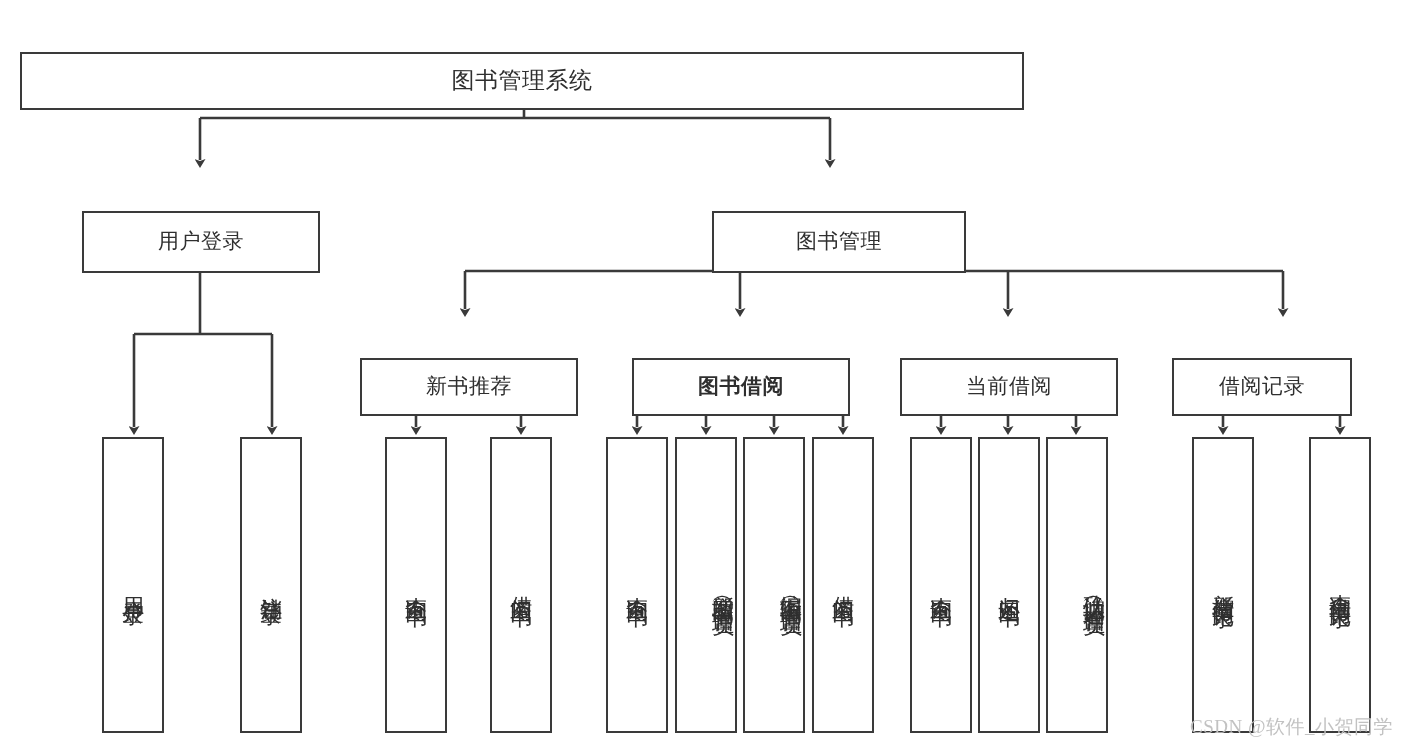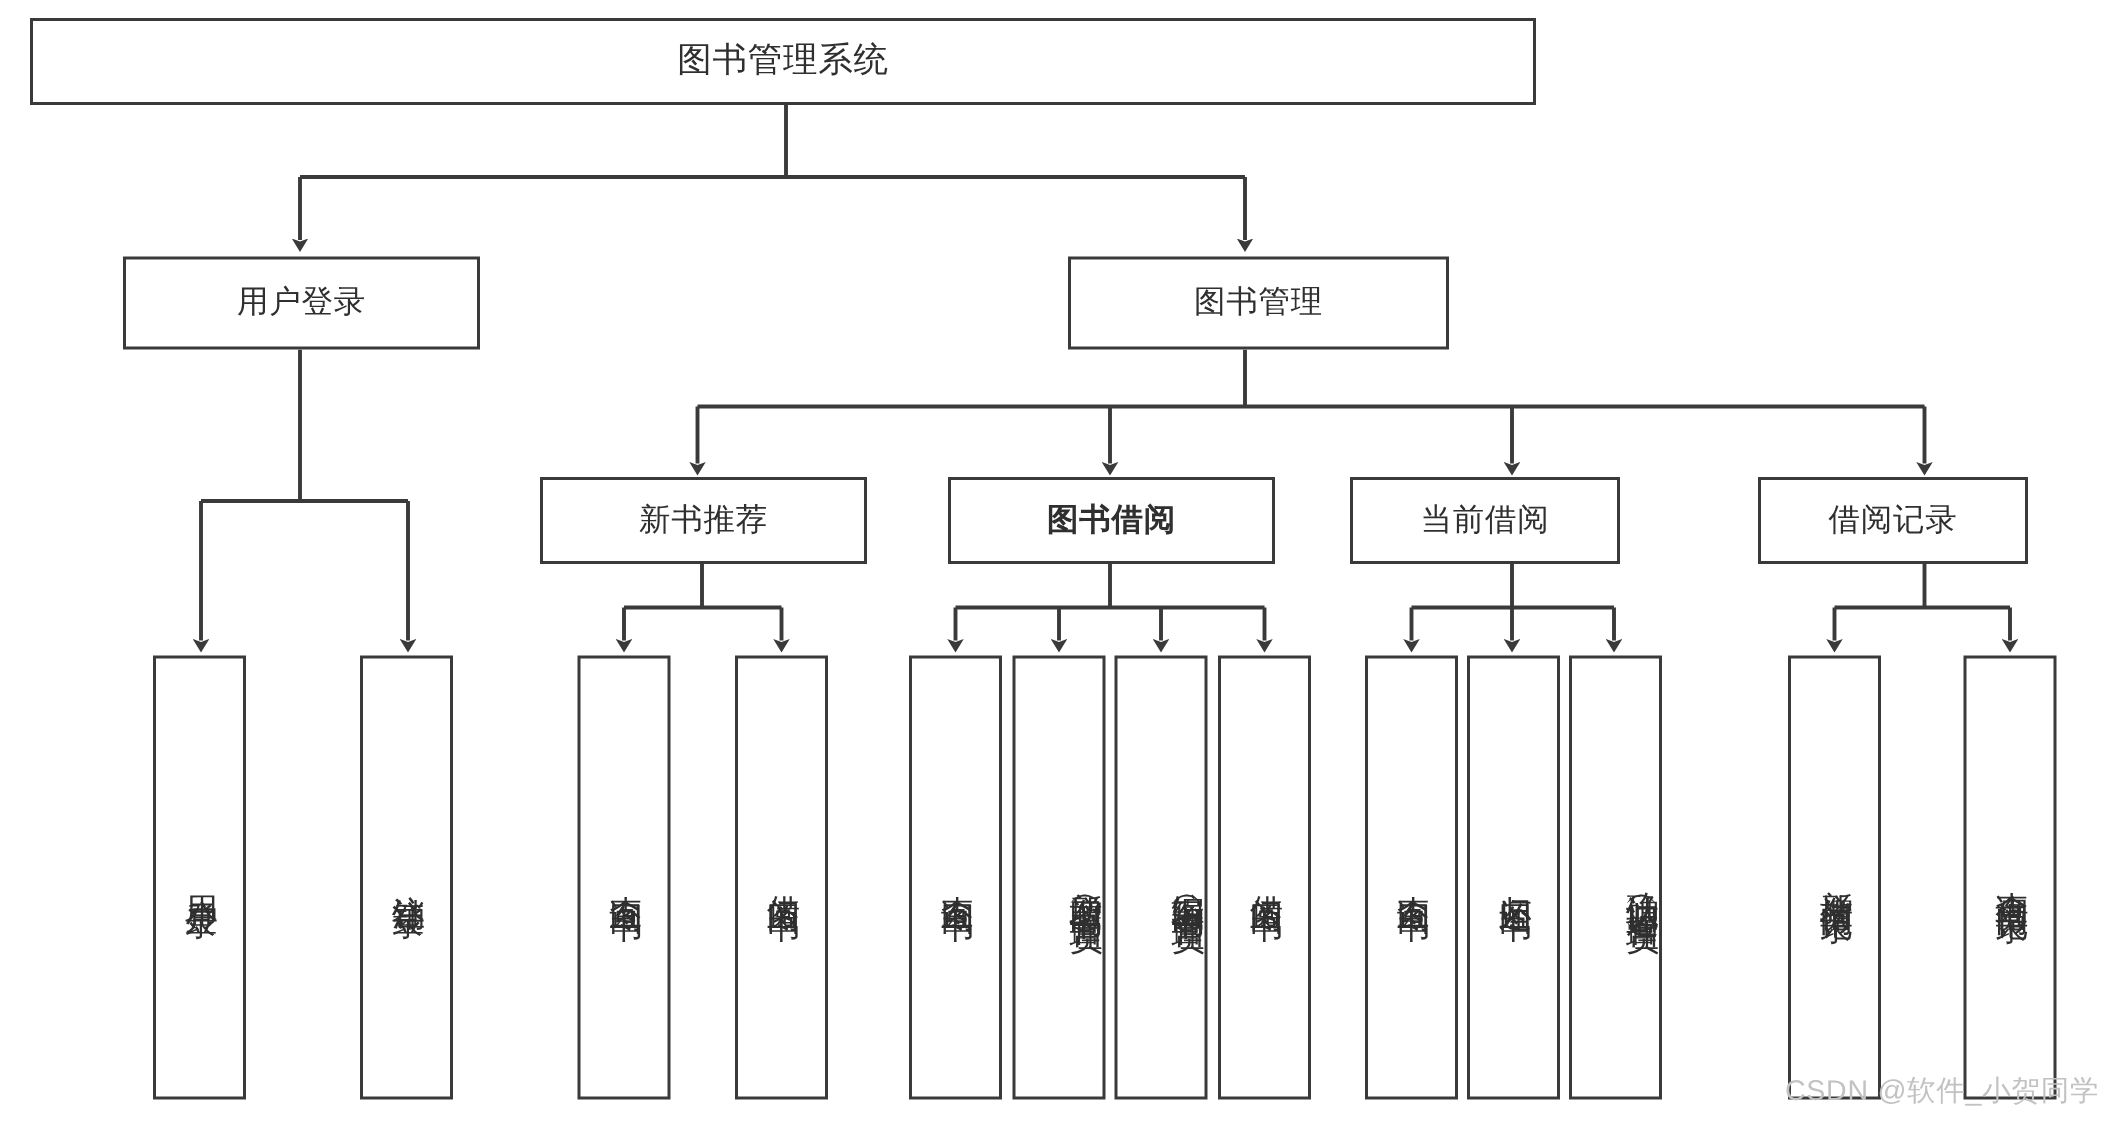--- a/index.html
+++ b/index.html
@@ -35,20 +35,21 @@
     align-items: center;
     justify-content: center;
     color: #2f2f2f;
     font-size: 21px;
     line-height: 1.12;
     letter-spacing: 0.5px;
     z-index: 2;
   }
   .node.horizontal {
     writing-mode: horizontal-tb;
+    margin-top: 40px;
   }
   .node.vertical {
     writing-mode: vertical-rl;
     text-orientation: upright;
     align-items: flex-start;
     justify-content: center;
     padding-top: 10px;
     letter-spacing: 3px;
     font-size: 22px;
   }
@@ -61,21 +62,21 @@
   }
   .watermark {
     position: absolute;
     left: 1190px;
     top: 714px;
     font-size: 19px;
     color: #c2c2c2;
     letter-spacing: 0.5px;
     white-space: nowrap;
     z-index: 5;
-    font-family: Liberation Sans, sans-serif;
+    font-family: Liberation Serif, serif;
   }
 </style>
 </head>
 <body>
 
 <div id="canvas">
 
   <svg id="edges" viewBox="0 0 1405 747" xmlns="http://www.w3.org/2000/svg">
     <defs>
       <marker id="arrow" markerWidth="9" markerHeight="11" refX="1" refY="5.5" orient="auto" markerUnits="userSpaceOnUse">
@@ -138,21 +139,21 @@
   <div class="node horizontal" style="left:712px; top:171px; width:254px; height:62px;">
     <span>图书管理</span>
   </div>
 
   <div class="node horizontal" style="left:360px; top:318px; width:218px; height:58px;justify-content:center;">
     <span>新书推荐</span>
   </div>
   <div class="node horizontal" style="left:632px; top:318px; width:218px; height:58px;font-weight:bold;">
     <span>图书借阅</span>
   </div>
-  <div class="node horizontal" style="left:900px; top:318px; width:180px; height:58px;align-items:center;">
+  <div class="node horizontal" style="left:900px; top:318px; width:218px; height:58px;align-items:center;">
     <span>当前借阅</span>
   </div>
   <div class="node horizontal" style="left:1172px; top:318px; width:180px; height:58px;">
     <span>借阅记录</span>
   </div>
 
   <div class="node vertical center-v" style="left:102px; top:437px; width:62px; height:296px;">
     <span>用户登录</span>
   </div>
   <div class="node vertical center-v" style="left:240px; top:437px; width:62px; height:296px;">

